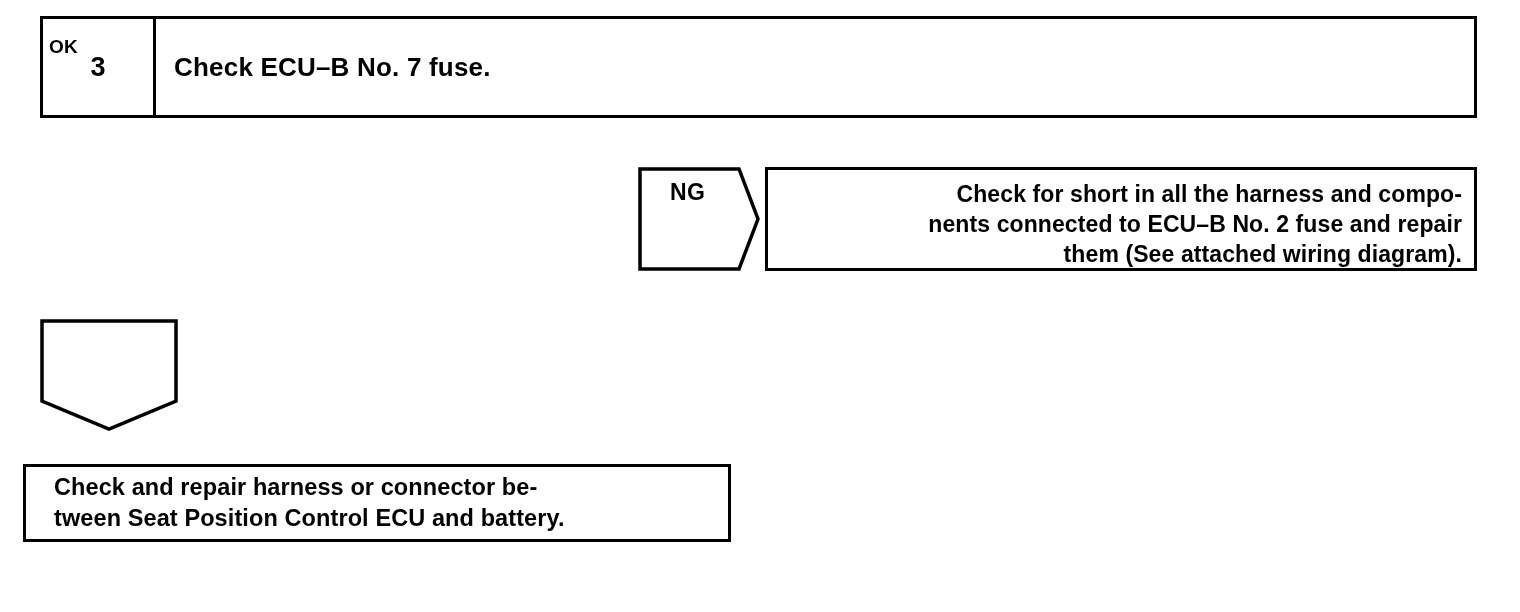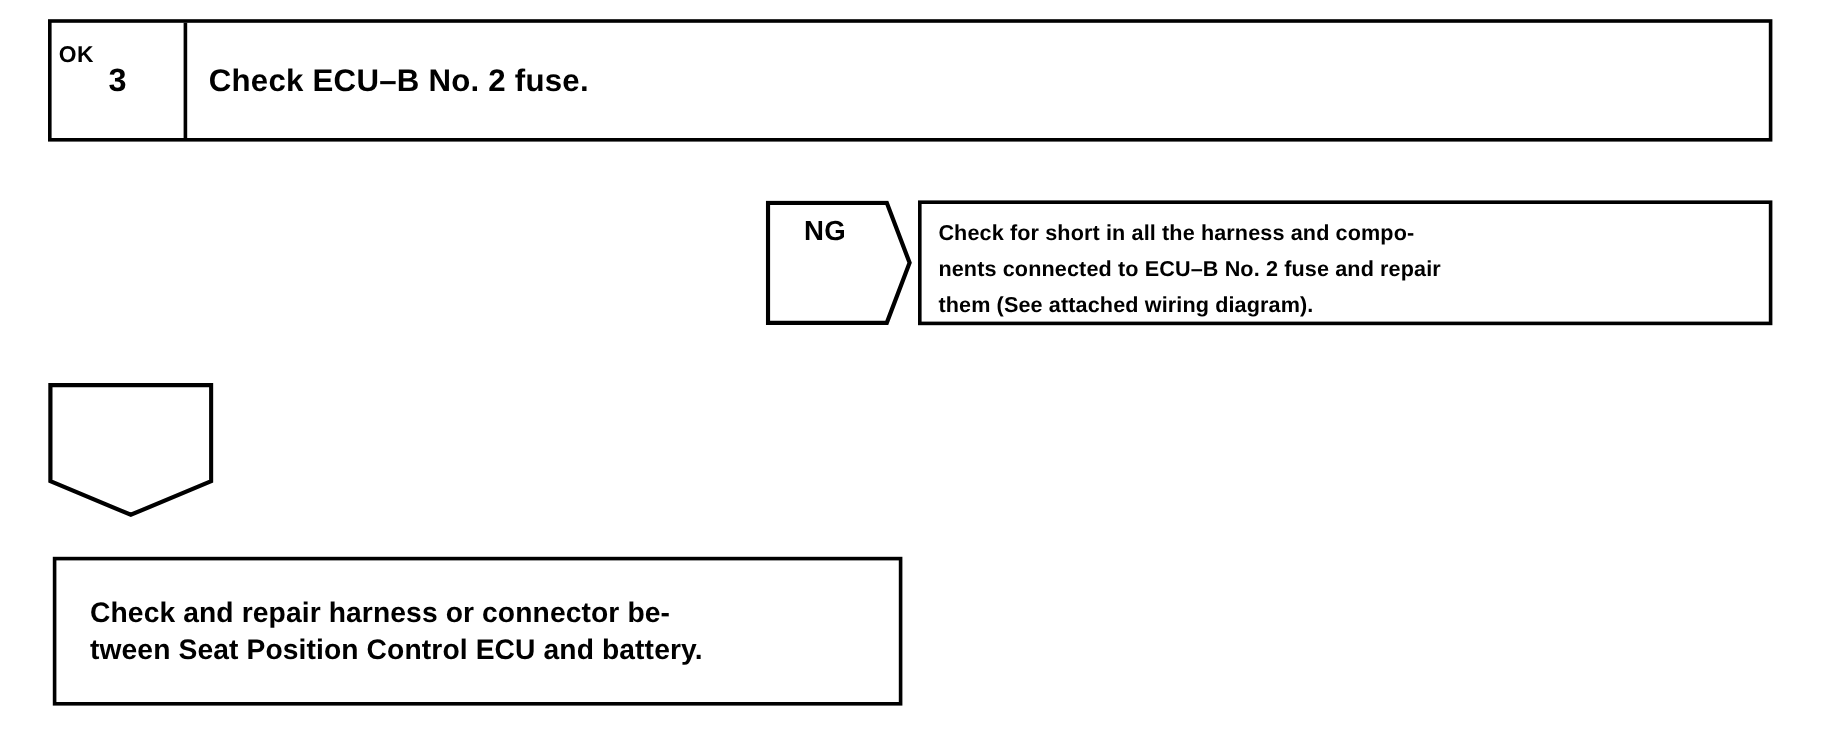--- a/index.html
+++ b/index.html
@@ -64,20 +64,21 @@
     white-space: nowrap;
   }
 
   
   .ng-branch {
     position: absolute;
     left: 638px;
     top: 167px;
     width: 839px;
     height: 104px;
+    text-align: right;
   }
   .ng-arrow {
     position: absolute;
     left: 0;
     top: 0;
     width: 122px;
     height: 104px;
   }
   .ng-arrow svg { display: block; }
   .ng-label {
@@ -93,21 +94,21 @@
     left: 127px;
     top: 0px;
     width: 712px;
     height: 104px;
     box-sizing: border-box;
     border: 3px solid #000;
     background: #fff;
     padding: 9px 12px 0 14px;
   }
   .ng-result-text {
-    font-size: 18px;
+    font-size: 23px;
     font-weight: bold;
     line-height: 30px;
     letter-spacing: 0.1px;
     white-space: pre-line;
   }
 
   
   .ok-arrow {
     position: absolute;
     left: 40px;
@@ -121,24 +122,24 @@
     left: 49px;
     top: 36px;
     font-size: 19px;
     font-weight: bold;
     letter-spacing: 0.3px;
   }
 
   
   .final-box {
     position: absolute;
-    left: 44px;
+    left: 23px;
     top: 464px;
     width: 708px;
-    height: 124px;
+    height: 78px;
     box-sizing: border-box;
     border: 3px solid #000;
     background: #fff;
     display: flex;
     align-items: center;
     padding: 0 12px 0 28px;
   }
   .final-text {
     font-size: 23.5px;
     font-weight: bold;
@@ -150,21 +151,21 @@
 </head>
 <body>
 
 <div class="canvas">
 
   <div class="step-box">
     <div class="step-number-cell">
       <span class="step-number">3</span>
     </div>
     <div class="step-title-cell">
-      <span class="step-title">Check ECU–B No. 2 fuse.</span>
+      <span class="step-title">Check ECU–B No. 7 fuse.</span>
     </div>
   </div>
 
   <div class="ng-branch">
 
     <div class="ng-arrow">
       <svg width="122" height="104" viewBox="0 0 122 104" xmlns="http://www.w3.org/2000/svg">
         <polygon points="2,2 101,2 120,52 101,102 2,102" fill="#ffffff" stroke="#000000" stroke-width="3.5" stroke-linejoin="miter"></polygon>
       </svg>
     </div>

